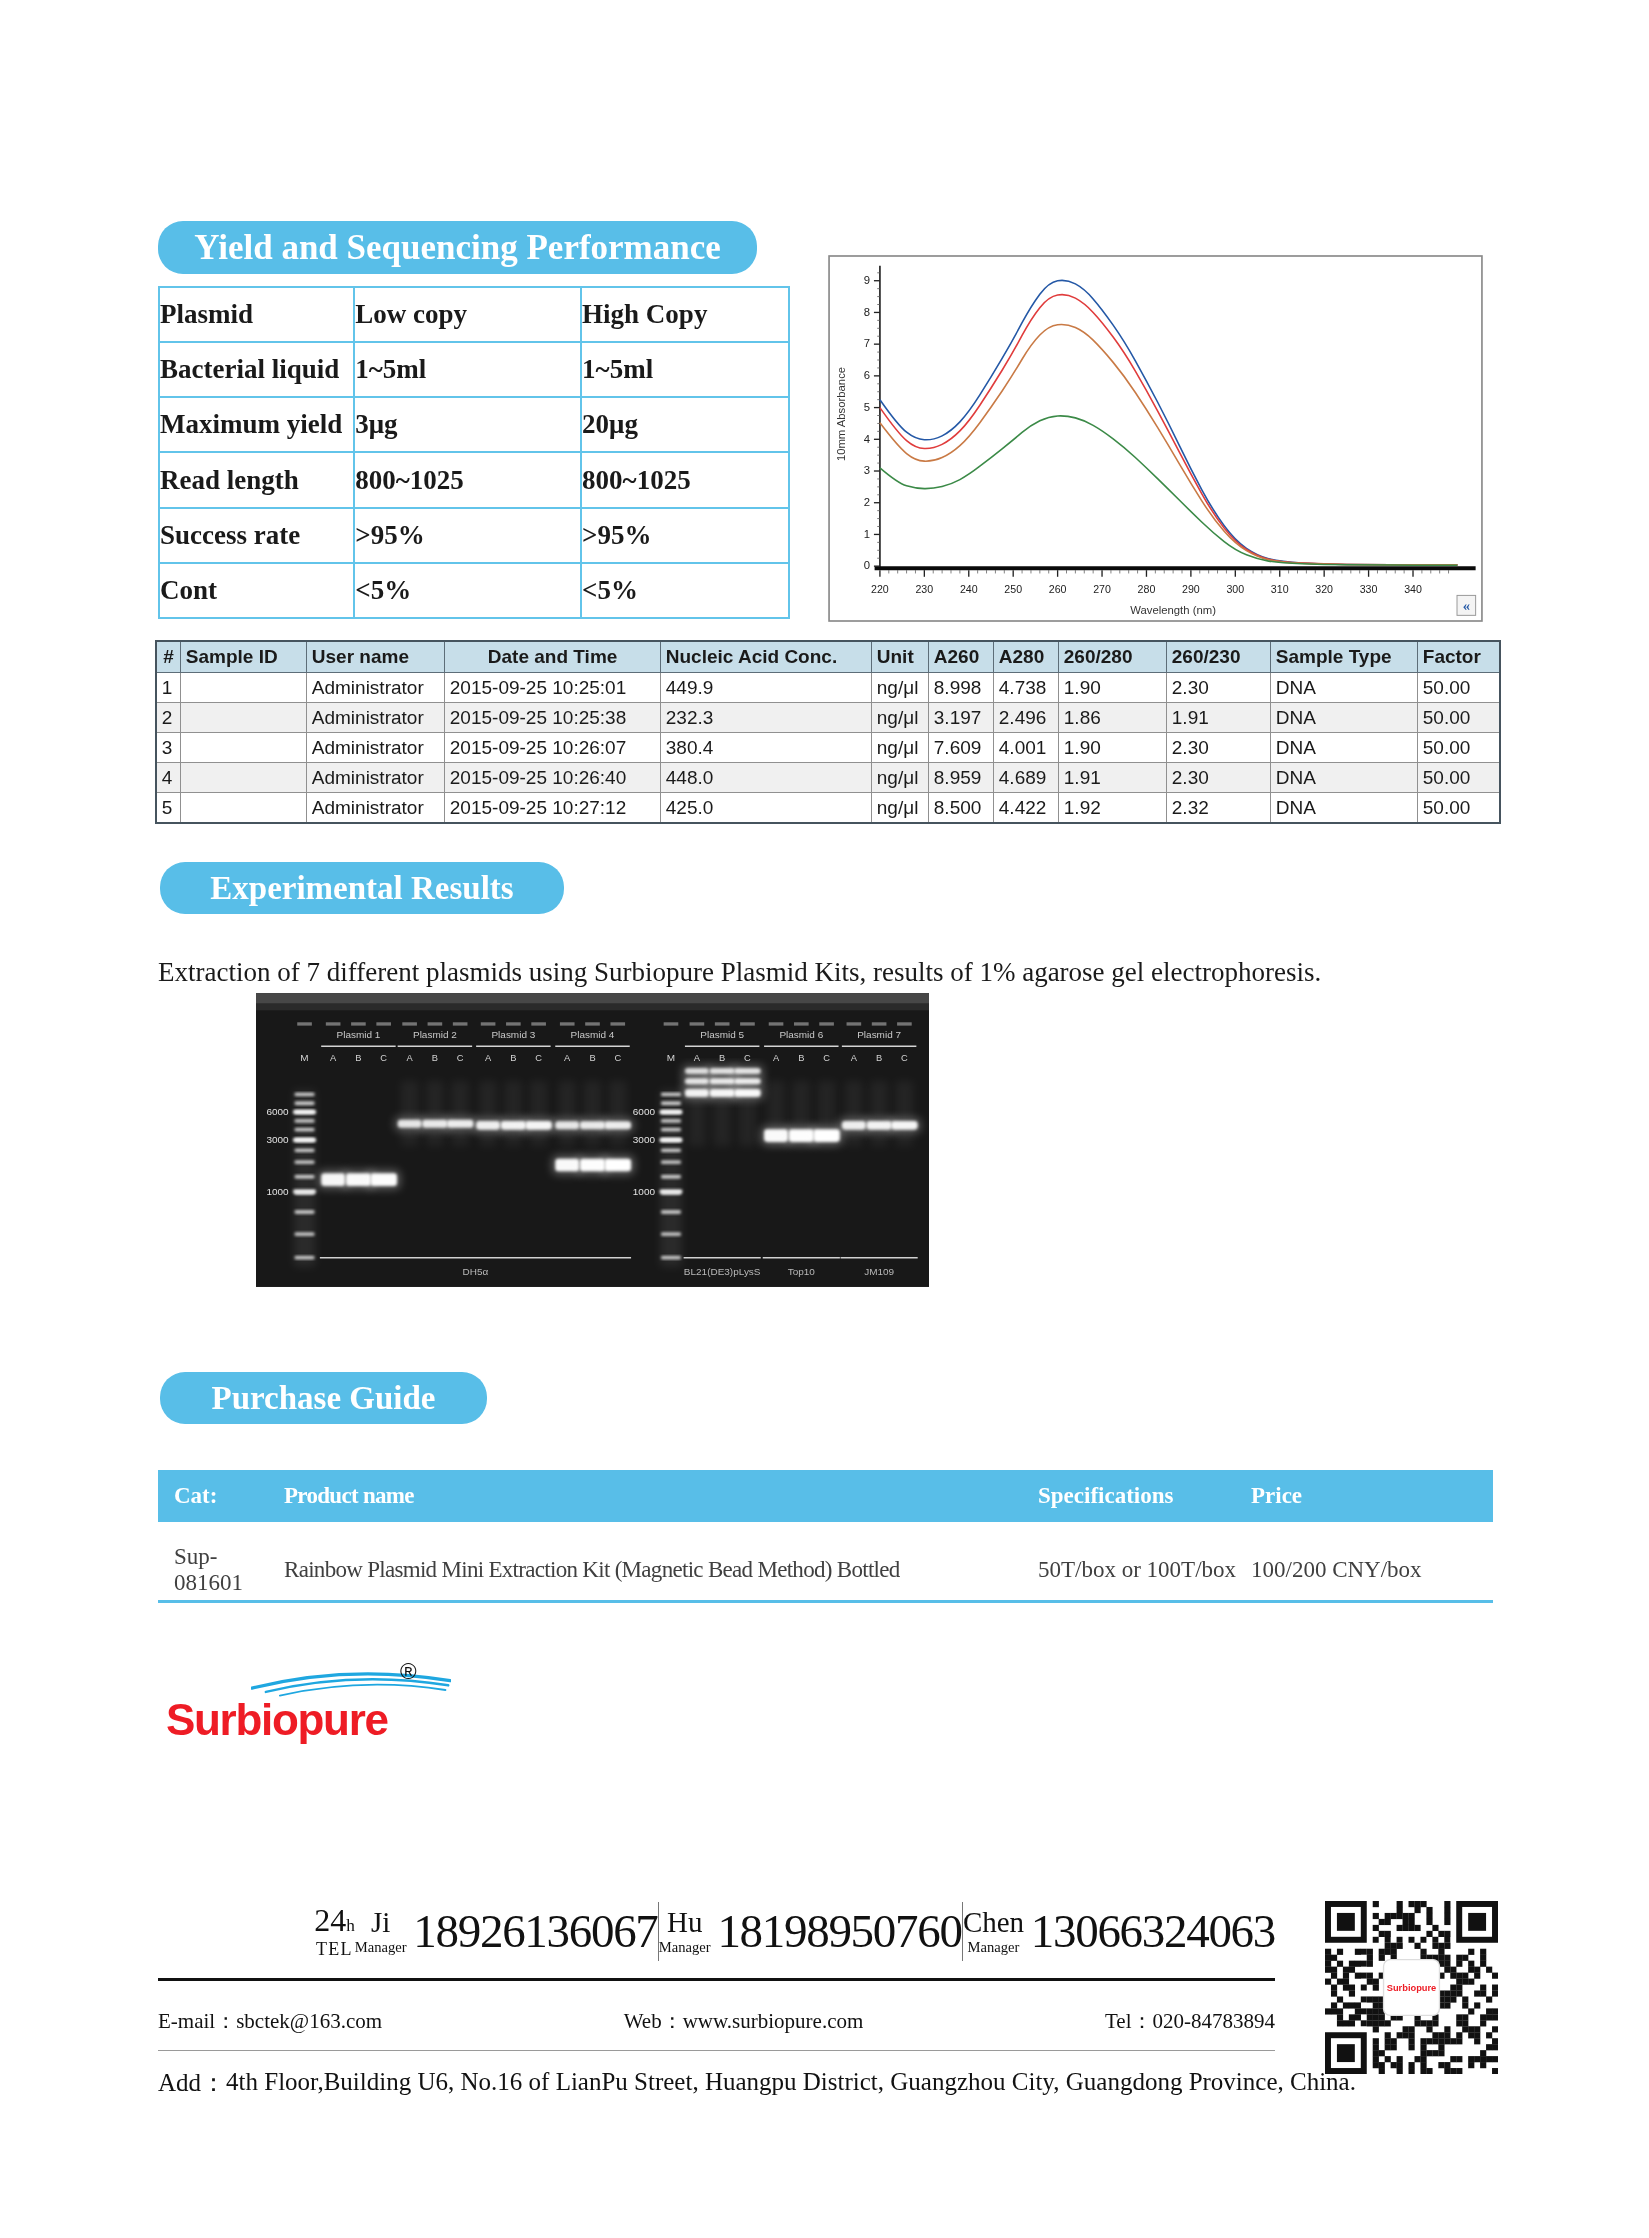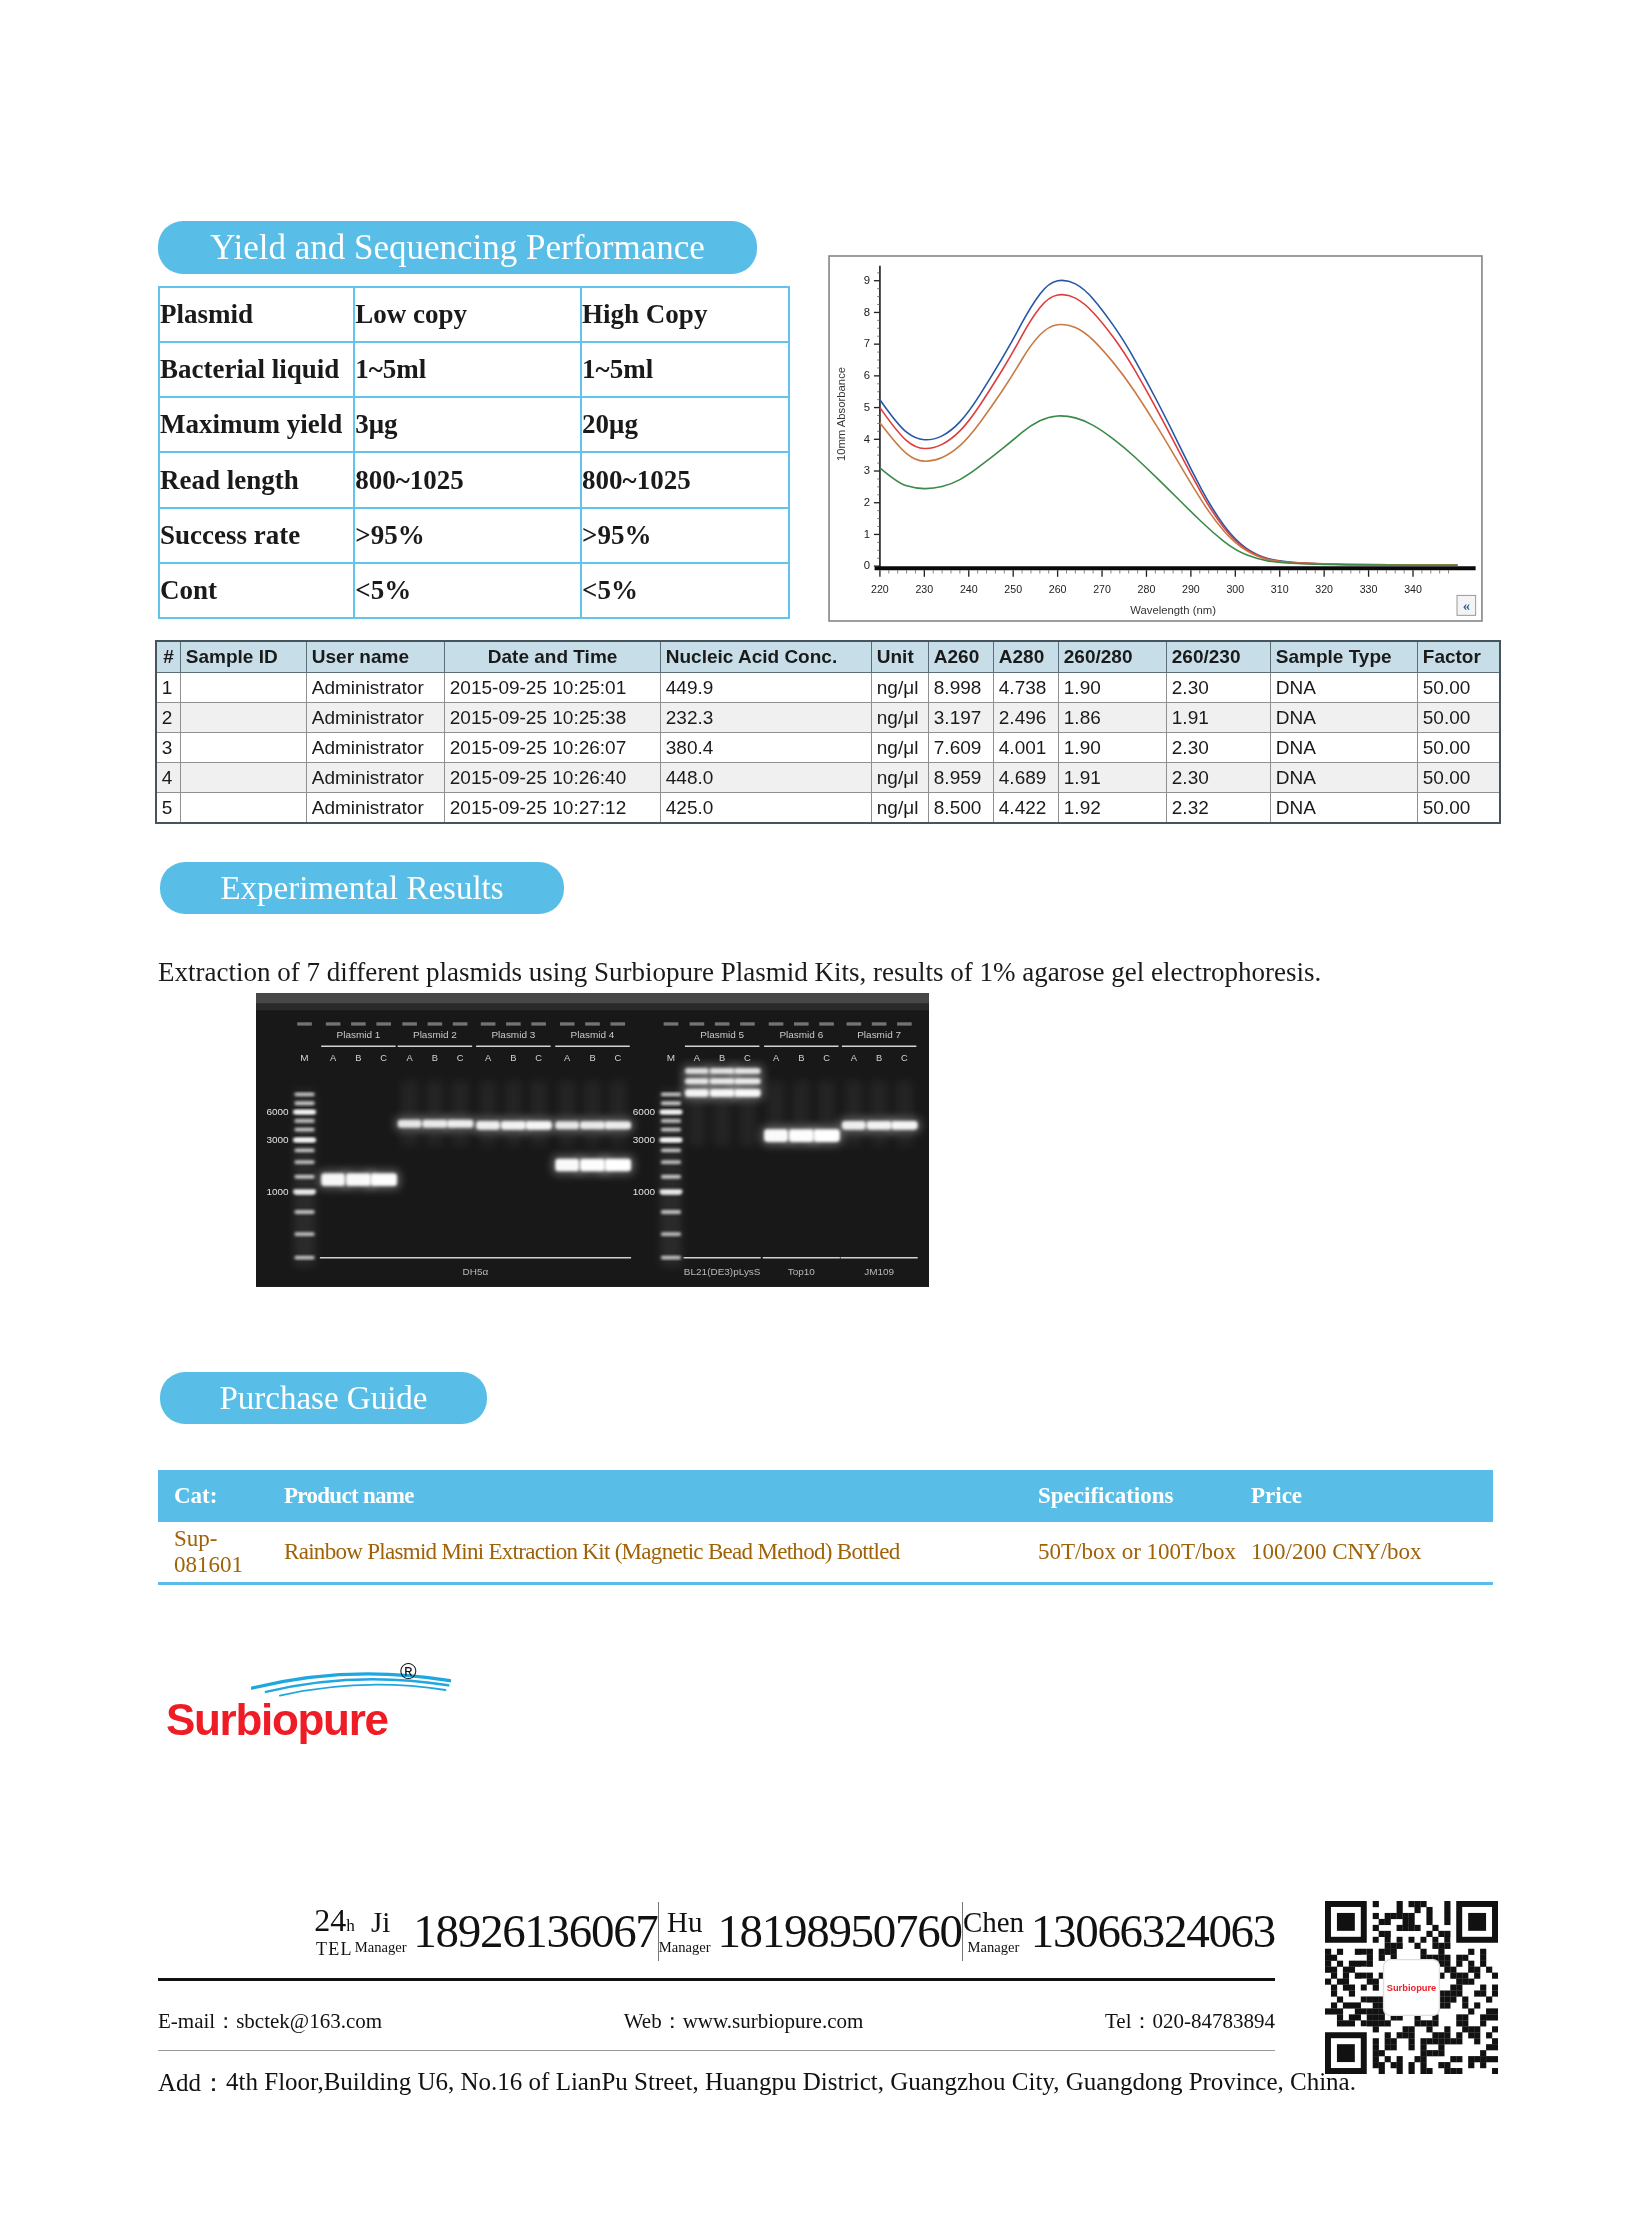--- a/index.html
+++ b/index.html
@@ -1,20 +1,20 @@
 <!DOCTYPE html>
 <html style="font-size:10.6px"><head>
 <meta charset="utf-8">
 <style>
   :root{ --blue:#58BEE8; --tblue:#62C4EA; }
   html,body{margin:0;padding:0;background:#fff;}
   .page{position:relative;width:1649px;height:2239px;background:#fff;overflow:hidden;
         font-family:"Liberation Serif","DejaVu Serif",serif;color:#1a1a1a;}
 
-  .pill{position:absolute;background:var(--blue);color:#fff;font-weight:normal;
+  .pill{position:absolute;background:var(--blue);color:#fff;font-weight:bold;
         display:flex;align-items:center;justify-content:center;border-radius:25px;
         font-size:35px;}
   #pill-yield{left:158px;top:221px;width:599px;height:53px;}
   #pill-exp{left:160px;top:862px;width:404px;height:52px;font-size:33px;}
   #pill-purchase{left:160px;top:1372px;width:327px;height:52px;font-size:33px;}
 
   table.yield{position:absolute;left:158px;top:286px;width:632px;height:333px;border-collapse:collapse;}
   table.yield td{border:2px solid var(--tblue);font-weight:bold;font-size:27px;padding-left:0;}
 
   .chart-panel{position:absolute;left:828px;top:255px;width:655px;height:367px;}
@@ -29,21 +29,21 @@
   table.meas th.center, table.meas td.center{text-align:center;}
 
   .desc{position:absolute;left:158px;top:930px;width:1330px;font-size:27px;}
 
   svg.gel{position:absolute;left:256px;top:993px;width:673px;height:294px;}
 
   .purchase{position:absolute;left:158px;top:1470px;width:1335px;}
   .p-head{background:var(--blue);color:#fff;font-weight:bold;font-size:23px;height:52px;
           display:flex;align-items:center;}
   .p-row{display:flex;align-items:center;height:60px;border-bottom:3.3px solid var(--blue);
-         font-size:23px;color:#a16207;}
+         font-size:23px;color:#404040;margin-top:18px;}
   .pc0{width:110px;padding-left:16px;flex:none;}
   .pc1{width:754px;flex:none;white-space:nowrap;overflow:hidden;letter-spacing:-0.7px;}
   .pc2{width:213px;flex:none;white-space:nowrap;}
   .pc3{width:243px;flex:none;white-space:nowrap;}
 
   .logo{position:absolute;left:166px;top:1668px;width:279px;height:80px;}
   .logo-text{position:absolute;left:0;bottom:2.7px;font-family:"Liberation Sans","DejaVu Sans",sans-serif;
              font-weight:bold;font-size:44px;letter-spacing:-1.3px;color:#EE1C25;}
   .logo-r{position:absolute;left:234px;top:-9.3px;font-family:"Liberation Sans",sans-serif;
           font-size:22.6px;color:#111;}

